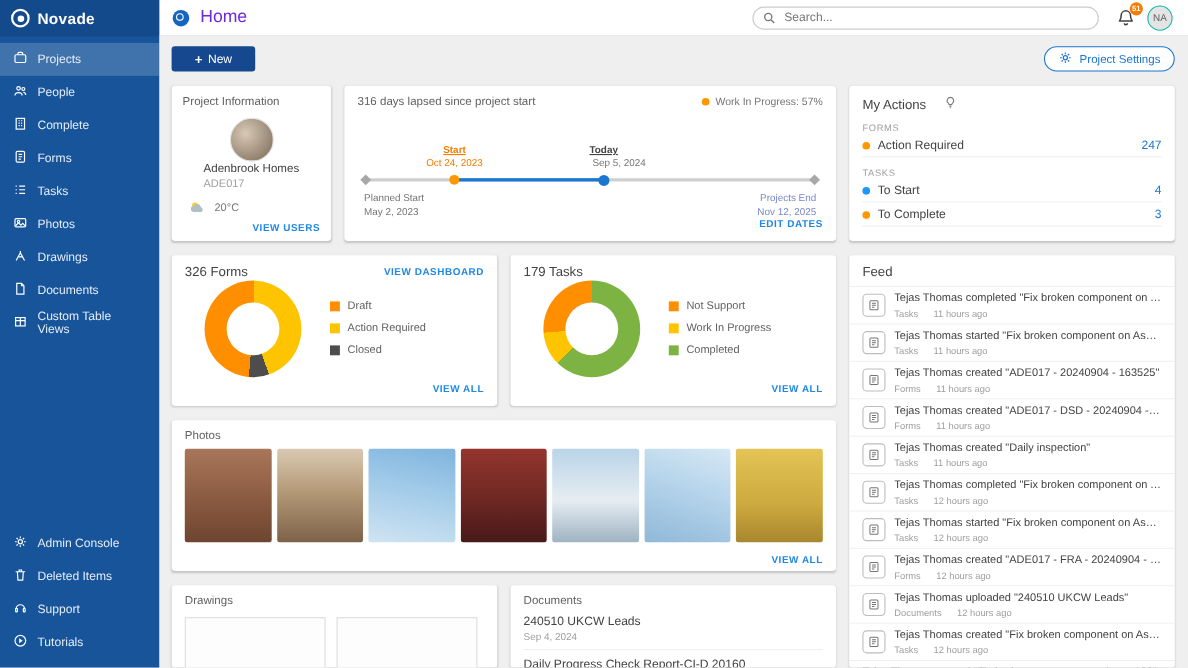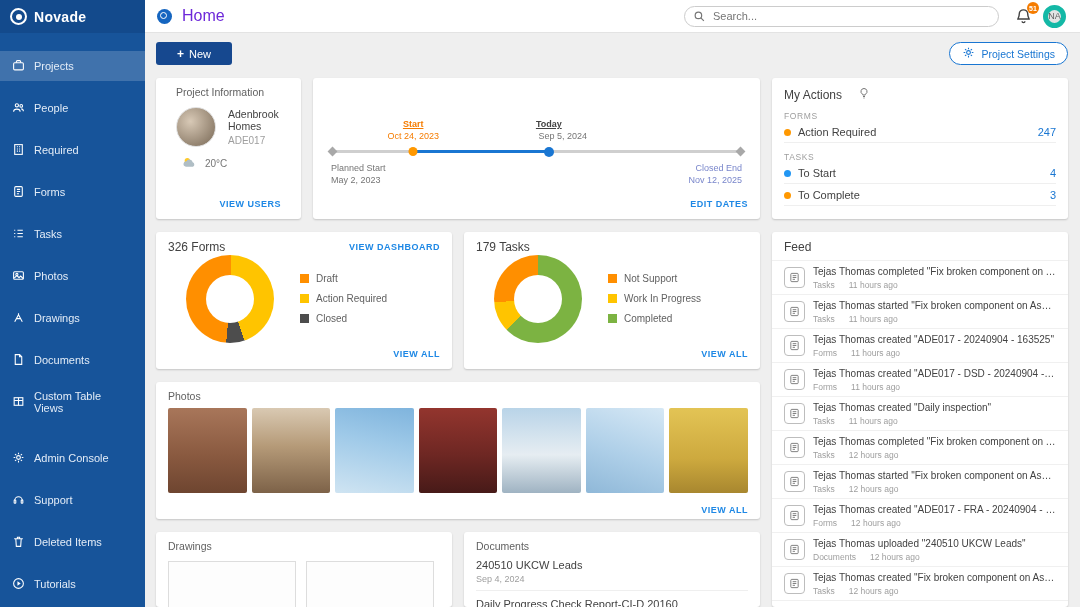--- a/index.html
+++ b/index.html
@@ -7,56 +7,56 @@
   body { font-family:"Liberation Sans", sans-serif; background:#efefef; }
   .app { display:flex; width:1080px; height:607px; }
 
   
   .sidebar { width:145px; background:#17549a; color:#fff; display:flex; flex-direction:column; flex-shrink:0; }
   .logo { height:33px; display:flex; align-items:center; gap:7px; padding:0 10px; background:#134a8c; }
   .logo-mark { width:17px; height:17px; border:2px solid #fff; border-radius:50%; position:relative; flex-shrink:0;}
   .logo-mark::after { content:""; position:absolute; width:6px; height:6px; background:#fff; border-radius:50%; top:3.5px; left:3.5px; }
   .logo-text { font-size:14px; font-weight:bold; letter-spacing:.3px; }
   .nav { margin-top:6px; }
-  .nav-item { height:30px; display:flex; align-items:center; gap:9px; padding:0 12px; font-size:11px; color:#e3ecf7; cursor:pointer;margin-top:12px; }
+  .nav-item { height:30px; display:flex; align-items:center; gap:9px; padding:0 12px; font-size:11px; color:#e3ecf7; cursor:pointer; }
   .nav-item.active { background:rgba(255,255,255,.18); }
   .nav-item svg { flex-shrink:0; }
   .sidebar-footer { margin-top:auto; padding-bottom:8px; }
 
   
   .main { flex:1; display:flex; flex-direction:column; min-width:0; }
   .header { height:33px; background:#fff; display:flex; align-items:center; padding:0 14px 0 12px; gap:10px; border-bottom:1px solid #e3e3e3; flex-shrink:0;}
   .home-icon { width:15px; height:15px; border-radius:50%; background:#1565c0; position:relative; }
   .home-icon::after { content:""; position:absolute; width:5px; height:5px; border:1.5px solid #fff; border-radius:50%; top:3px; left:3px; }
   .header-title { font-size:16px; color:#6d28d9; }
   .search { margin-left:auto; width:315px; height:21px; position:relative; }
   .search input { width:100%; height:100%; border:1px solid #ccc; border-radius:11px; padding:0 10px 0 28px; font-size:11px; color:#424242; outline:none; font-family:"Liberation Sans", sans-serif; background:#fff;}
   .search svg { position:absolute; left:9px; top:4px; }
   .bell { position:relative; width:18px; height:18px; margin-left:6px; cursor:pointer; }
   .badge { position:absolute; top:-5px; right:-6px; background:#f57c00; color:#fff; font-size:7px; min-width:12px; height:12px; border-radius:7px; display:flex; align-items:center; justify-content:center; padding:0 2px; font-weight:bold;}
-  .avatar { width:23px; height:23px; border-radius:50%; background:#e4e4e4; border:5px solid #14b8a6; color:#616161; font-size:9px; display:flex; align-items:center; justify-content:center; cursor:pointer; flex-shrink:0;}
+  .avatar { width:23px; height:23px; border-radius:50%; background:#e4e4e4; border:1px solid #14b8a6; color:#616161; font-size:9px; display:flex; align-items:center; justify-content:center; cursor:pointer; flex-shrink:0;}
 
   
   .content { flex:1; display:flex; gap:12px; padding:9px 12px 0 11px; overflow:hidden; background:#efefef;}
   .col-left { width:604px; display:flex; flex-direction:column; gap:13px; flex-shrink:0;}
   .col-right { width:296px; display:flex; flex-direction:column; gap:13px; flex-shrink:0; min-height:0;}
   .card { background:#fff; border-radius:3px; box-shadow:0 1px 2px rgba(0,0,0,.18); }
 
   .btn-new { width:76px; height:23px; background:#16488f; color:#fff; border:none; border-radius:3px; font-size:11px; display:inline-flex; align-items:center; justify-content:center; gap:5px; cursor:pointer; font-family:"Liberation Sans", sans-serif;}
   .btn-new .plus { font-size:12px; font-weight:bold; }
   .settings-row { display:flex; }
   .btn-settings { margin-left:auto; height:23px; background:#fff; border:1px solid #1976d2; color:#1976d2; border-radius:12px; font-size:10.5px; padding:0 12px; display:inline-flex; align-items:center; gap:6px; cursor:pointer; font-family:"Liberation Sans", sans-serif;}
 
   .small-title { font-size:10.5px; color:#616161; }
   .link { color:#1e88e5; font-size:9px; letter-spacing:.5px; cursor:pointer; font-weight:bold; }
 
   
   .row1 { display:flex; gap:12px; height:141px; }
-  .project-card { width:145px; padding:8px 20px; display:flex; flex-direction:column; }
-  .proj-body { display:flex; gap:12px; margin-top:9px; align-items:center;}
+  .project-card { width:145px; padding:8px 10px; display:flex; flex-direction:column; }
+  .proj-body { display:flex; gap:0; margin-top:9px; align-items:center;flex-direction:column;}
   .proj-avatar { width:40px; height:40px; border-radius:50%; background:radial-gradient(circle at 35% 35%, #d8c9b6, #8f7f6c 75%); flex-shrink:0; border:1px solid #e0e0e0;}
   .proj-name { font-size:10.5px; color:#424242; }
   .proj-code { font-size:10px; color:#9e9e9e; margin-top:3px;}
   .weather { display:flex; align-items:center; gap:7px; margin-top:9px; padding-left:6px; font-size:10px; color:#757575;}
   .proj-card-footer { margin-top:auto; align-self:flex-end; }
 
   .timeline-card { flex:1; padding:8px 12px; display:flex; flex-direction:column; }
   .tl-head { display:flex; justify-content:space-between; align-items:center;}
   .tl-status { font-size:9.5px; color:#757575; display:flex; align-items:center; gap:5px;}
   .dot { width:7px; height:7px; border-radius:50%; display:inline-block; flex-shrink:0;}
@@ -153,21 +153,21 @@
               <circle cx="17" cy="9" r="2.5"></circle>
               <path d="M17 14.5c2.5.3 4 2 4 4.5"></path>
             </svg></span>
         <span>People</span>
       </div>
       <div class="nav-item">
         <span><svg width="13" height="13" viewBox="0 0 24 24" fill="none" stroke="#fff" stroke-width="2">
               <rect x="5" y="3" width="14" height="18"></rect>
               <path d="M9 7h2M13 7h2M9 11h2M13 11h2M9 15h2M13 15h2"></path>
             </svg></span>
-        <span>Required</span>
+        <span>Complete</span>
       </div>
       <div class="nav-item">
         <span><svg width="13" height="13" viewBox="0 0 24 24" fill="none" stroke="#fff" stroke-width="2">
               <rect x="5" y="3" width="14" height="18" rx="2"></rect>
               <path d="M9 8h6M9 12h6M9 16h4"></path>
             </svg></span>
         <span>Forms</span>
       </div>
       <div class="nav-item">
         <span><svg width="13" height="13" viewBox="0 0 24 24" fill="none" stroke="#fff" stroke-width="2">
@@ -207,31 +207,31 @@
     <div class="sidebar-footer">
       <div class="nav-item">
         <span><svg width="13" height="13" viewBox="0 0 24 24" fill="none" stroke="#fff" stroke-width="2">
               <circle cx="12" cy="12" r="3.5"></circle>
               <path d="M12 3v3M12 18v3M3 12h3M18 12h3M5.6 5.6l2.2 2.2M16.2 16.2l2.2 2.2M18.4 5.6l-2.2 2.2M7.8 16.2l-2.2 2.2"></path>
             </svg></span>
         <span>Admin Console</span>
       </div>
       <div class="nav-item">
         <span><svg width="13" height="13" viewBox="0 0 24 24" fill="none" stroke="#fff" stroke-width="2">
+              <path d="M4 7h16M10 7V4h4v3M7 7l1 14h8l1-14"></path>
+            </svg></span>
+        <span>Deleted Items</span>
+      </div>
+      <div class="nav-item">
+        <span><svg width="13" height="13" viewBox="0 0 24 24" fill="none" stroke="#fff" stroke-width="2">
               <path d="M5 14a7 7 0 0 1 14 0"></path>
               <rect x="4" y="13" width="3" height="6" rx="1"></rect>
               <rect x="17" y="13" width="3" height="6" rx="1"></rect>
             </svg></span>
         <span>Support</span>
-      </div>
-      <div class="nav-item">
-        <span><svg width="13" height="13" viewBox="0 0 24 24" fill="none" stroke="#fff" stroke-width="2">
-              <path d="M4 7h16M10 7V4h4v3M7 7l1 14h8l1-14"></path>
-            </svg></span>
-        <span>Deleted Items</span>
       </div>
       <div class="nav-item">
         <span><svg width="13" height="13" viewBox="0 0 24 24" fill="none" stroke="#fff" stroke-width="2">
               <circle cx="12" cy="12" r="9"></circle>
               <path d="M10 8l6 4-6 4z" fill="#fff" stroke="none"></path>
             </svg></span>
         <span>Tutorials</span>
       </div>
     </div>
   </aside>
@@ -283,41 +283,48 @@
                     <path d="M6 16a4 4 0 0 1 .5-8 5 5 0 0 1 9.5 1.5A3.5 3.5 0 0 1 16.5 16z" fill="#b0bec5"></path>
                   </svg></span>
               <span>20°C</span>
             </div>
             <div class="proj-card-footer">
               <span class="link">VIEW USERS</span>
             </div>
           </div>
 
           <div class="card timeline-card">
+            <div class="tl-head">
+              <span class="small-title">316 days lapsed since project start</span>
+              <span class="tl-status">
+                <span class="dot dot-orange"></span>
+                <span>Work In Progress: 57%</span>
+              </span>
+            </div>
             <div class="tl-wrap">
               <div class="tl-label-top tl-start-label" style="left: 20%;">
                 <div class="l1">Start</div>
                 <div class="l2">Oct 24, 2023</div>
               </div>
               <div class="tl-label-top tl-today-label" style="left: 53%;">
                 <div class="l1">Today</div>
                 <div class="l2">Sep 5, 2024</div>
               </div>
               <div class="tl-bar"></div>
               <div class="tl-progress" style="left: 20%; width: 33%;"></div>
               <div class="tl-cap left"></div>
               <div class="tl-cap right"></div>
               <div class="tl-dot-start" style="left: 20%;"></div>
               <div class="tl-dot-today" style="left: 53%;"></div>
               <div class="tl-label-bottom">
                 <div>Planned Start</div>
                 <div>May 2, 2023</div>
               </div>
               <div class="tl-label-bottom end">
-                <div>Closed End</div>
+                <div>Projects End</div>
                 <div>Nov 12, 2025</div>
               </div>
             </div>
             <div class="tl-footer">
               <span class="link">EDIT DATES</span>
             </div>
           </div>
         </div>
 
         <div class="row2">

